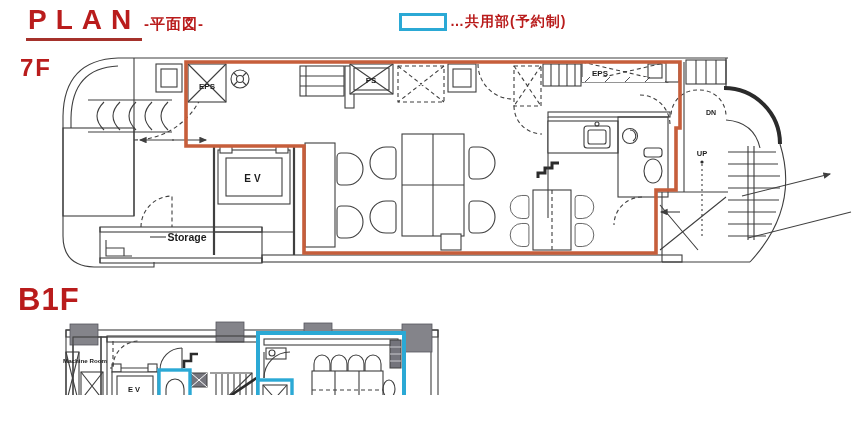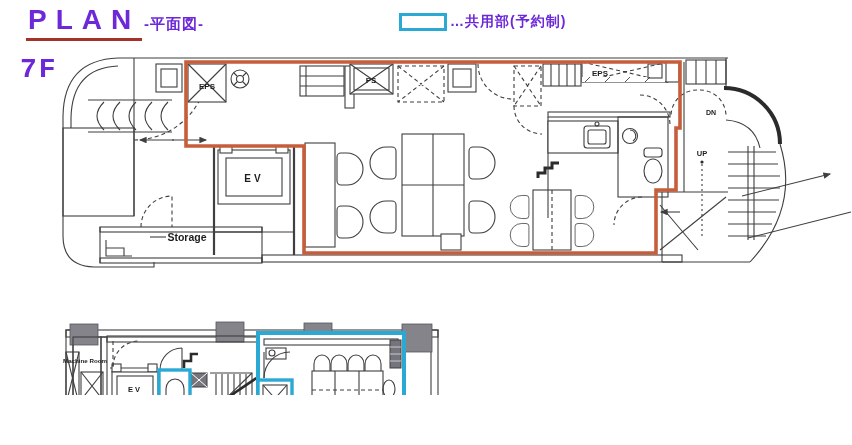--- a/index.html
+++ b/index.html
@@ -1,27 +1,27 @@
 <!DOCTYPE html>
 <html><head>
 <meta charset="utf-8">
 <style>
   html,body{margin:0;padding:0;background:#fff;}
   .page{position:relative;width:852px;height:395px;background:#fff;overflow:hidden;
-        font-family:"Liberation Sans",sans-serif;color:#6d28d9;}
+        font-family:"Liberation Sans",sans-serif;color:#b91c1c;}
   .plan-title{position:absolute;left:26px;top:4px;font-size:28px;font-weight:bold;
         letter-spacing:9px;border-bottom:3.5px solid #A5312B;padding:0 2px 2px 2px;}
   .plan-subtitle{position:absolute;left:144px;top:15px;font-size:15px;font-weight:bold;letter-spacing:1px;}
   .legend{position:absolute;left:399px;top:13px;display:flex;align-items:center;}
   .legend-item{display:flex;align-items:center;}
   .legend-item + .legend-item{margin-left:49px;}
   .swatch{width:42px;height:12px;border:3px solid #000;background:#fff;margin-right:3px;display:inline-block;}
   .legend-label{font-size:14px;font-weight:bold;letter-spacing:1px;white-space:nowrap;}
   .floor-label{position:absolute;font-weight:bold;line-height:1;}
-  .floor-label.f7{left:20px;top:56px;font-size:28px;letter-spacing:2px;font-family:Liberation Mono, monospace;}
+  .floor-label.f7{left:20px;top:56px;font-size:24px;letter-spacing:2px;}
   .floor-label.b1{left:18px;top:284px;font-size:31px;letter-spacing:1px;}
   svg.plan{position:absolute;left:0;top:0;}
   .ln{fill:none;stroke:#3F3F3F;stroke-width:1.1;}
   .ln2{fill:none;stroke:#3F3F3F;stroke-width:2.2;}
   .thk{fill:none;stroke:#2b2b2b;stroke-width:4;}
   .dsh{stroke-dasharray:4 3;}
   .wfill{fill:#fff;stroke:#3F3F3F;stroke-width:1.1;}
   .gblk{fill:#84848A;stroke:#55555c;stroke-width:0.8;}
   .txt{fill:#1c1c1c;font-weight:bold;font-family:"Liberation Sans",sans-serif;}
   .accent-exclusive{stroke:#C65E3B;}
@@ -36,20 +36,21 @@
   <div class="plan-subtitle">-平面図-</div>
 
   <div class="legend">
     <div class="legend-item">
       <span class="swatch" style="border-color: rgb(43, 169, 213);"></span>
       <span class="legend-label">…共用部(予約制)</span>
     </div>
   </div>
 
   <div class="floor-label f7">7F</div>
+  <div class="floor-label b1">B1F</div>
 
   <svg class="plan" width="852" height="445" viewBox="0 0 852 445">
     <defs>
       <pattern id="grayHatch" width="9" height="9" patternUnits="userSpaceOnUse" patternTransform="rotate(45)">
         <rect width="9" height="9" fill="#9A9AA0"></rect>
         <line x1="0" y1="0" x2="0" y2="9" stroke="#C9C9CE" stroke-width="2.2"></line>
       </pattern>
       <pattern id="ticks" width="20" height="7" patternUnits="userSpaceOnUse">
         <rect width="20" height="7" fill="#fff"></rect>
         <path d="M3,7 L10,0" stroke="#55555c" stroke-width="1"></path>

